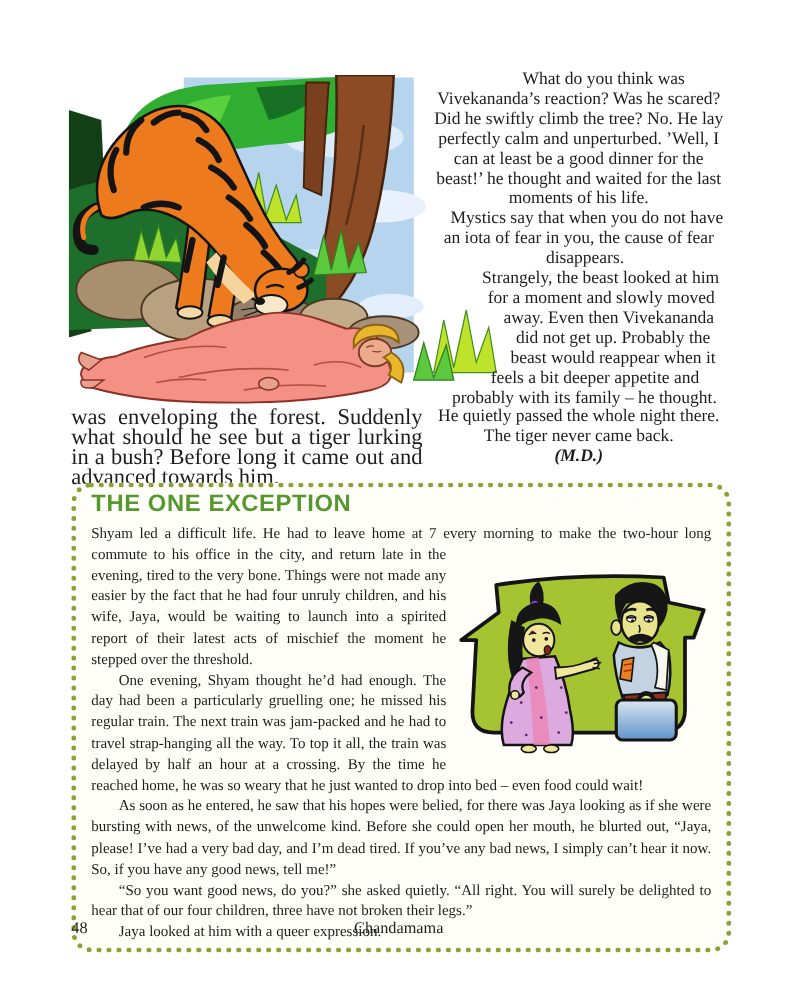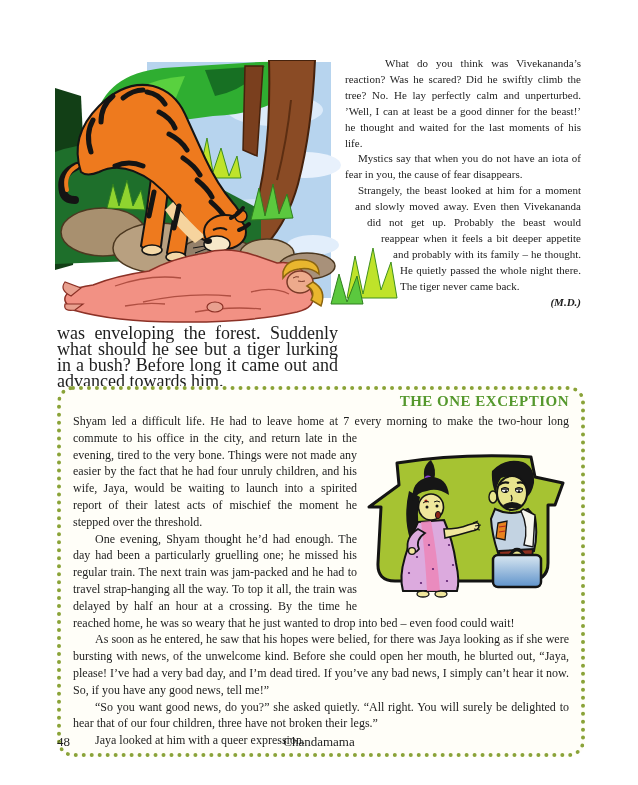--- a/index.html
+++ b/index.html
@@ -1,41 +1,41 @@
 <!DOCTYPE html>
 <html><head>
 <meta charset="utf-8">
 <style>
   html,body{margin:0;padding:0;background:#ffffff;}
   .page{position:relative;width:638px;height:785px;background:#ffffff;
         font-family:"Liberation Serif",serif;color:#1d1d1d;overflow:hidden;}
 
   
   .col-right{position:absolute;left:345px;top:56px;width:236px;
-             font-size:11px;line-height:15.9px;text-align:justify;}
-  .col-right p{margin:0;}
+             font-size:14px;line-height:15.9px;text-align:justify;}
+  .col-right p{margin:0;text-align:center;}
   .ind-wide{text-indent:40px;}
   .ind{text-indent:13px;}
   .attr{margin:0;text-align:right;font-weight:bold;font-style:italic;}
   .sp{float:left;clear:left;width:0;height:15.9px;}
 
   
   .col-left{position:absolute;left:57px;top:326px;width:281px;
             font-size:18px;line-height:15.9px;text-align:justify;}
   .col-left p{margin:0;}
 
   
   .tiger{position:absolute;left:55px;top:60px;}
 
   
   .box{position:absolute;left:57px;top:386px;width:528px;min-height:338px;
        box-sizing:border-box;border:4px dotted #8aa339;border-radius:16px;
        padding:2px 12px 4px;background:#fffef8;}
-  .box-title{text-align:right;font-family:Liberation Serif, serif;
-             font-weight:bold;font-size:15px;letter-spacing:.5px;color:#55982d;
+  .box-title{text-align:left;font-family:Liberation Sans, sans-serif;
+             font-weight:bold;font-size:19px;letter-spacing:.5px;color:#55982d;
              margin:1px 0 3px;}
   .box-body{font-size:12px;line-height:16.8px;text-align:justify;}
   .box-body p{margin:0;text-indent:22px;}
   .box-body p.noindent{text-indent:0;}
   .cart-gap{float:right;width:0;height:30px;}
   .cartoon{float:right;clear:right;margin:2px 0 4px 8px;}
 
   
   .footer{position:absolute;left:57px;top:734px;width:524px;
           display:grid;grid-template-columns:1fr auto 1fr;font-size:13px;}

